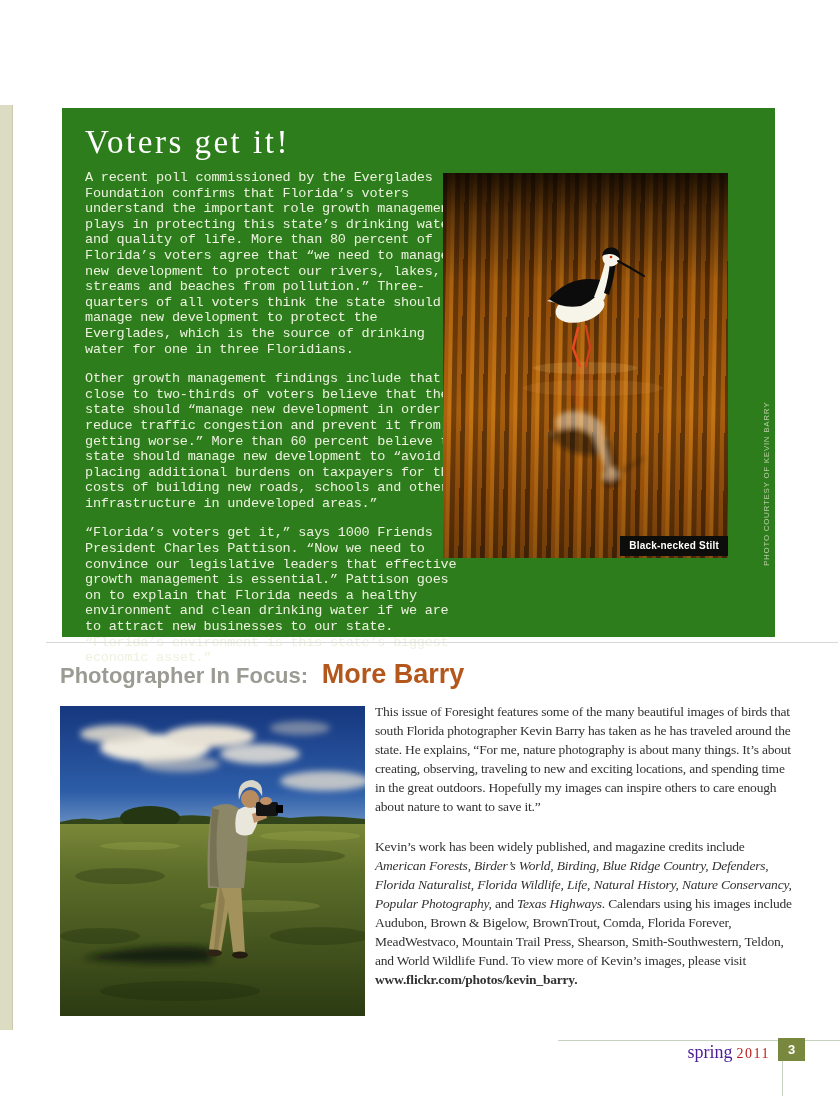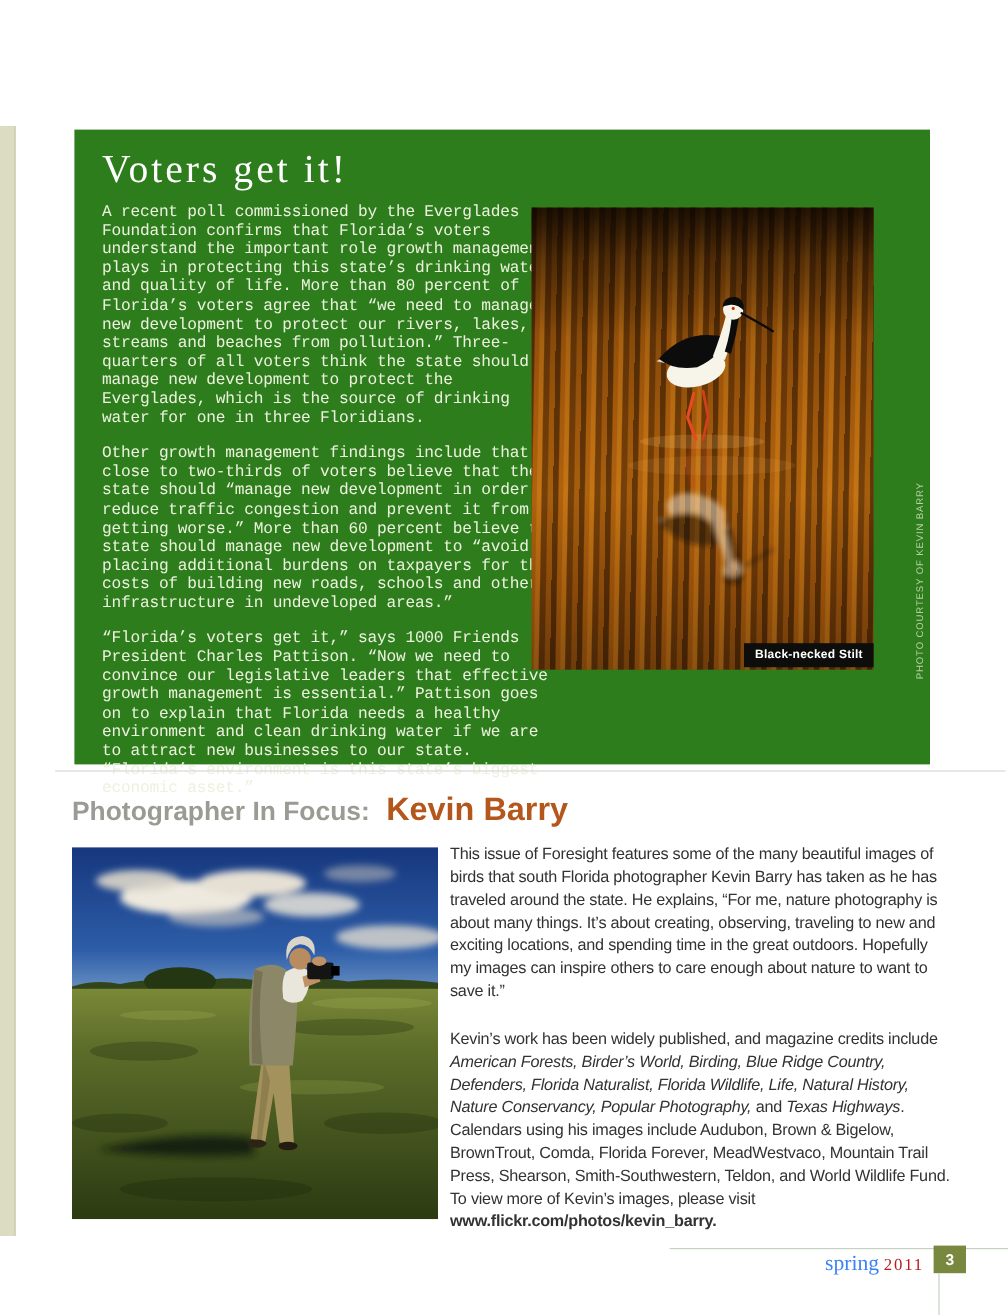--- a/index.html
+++ b/index.html
@@ -46,30 +46,30 @@
 
   
   .focus-heading { position:absolute; left:60px; top:658px; margin:0; line-height:32px; }
   .focus-prefix { color:#9b9b94; font-size:22px; font-weight:bold;margin-top:32px; }
   .focus-name { color:#b4571c; font-size:27px; font-weight:bold; margin-left:7px; }
 
   .photographer-photo { position:absolute; left:60px; top:706px; width:305px; height:310px; margin:0; }
 
   .bio-text { position:absolute; left:375px; top:702px; width:418px;
               font-size:13.5px; line-height:19px; letter-spacing:-0.2px; color:#323232; }
-  .bio-text p { margin:0 0 21px 0; }
+  .bio-text p { margin:0 0 21px 0;font-family:Liberation Serif, serif; }
   .it { font-style:italic; }
   .bd { font-weight:bold; }
 
   
   .footer-rule { position:absolute; left:558px; top:1040px; width:282px; height:1px;
                  background:#c6d2c0; border:none; margin:0; }
   .footer-text { position:absolute; left:470px; top:1042px; width:300px; text-align:right;
                  font-family:"Liberation Serif", serif; }
-  .footer-season { color:#3b82f6; font-size:18px; }
+  .footer-season { color:#4c1d95; font-size:18px; }
   .footer-year { color:#b91c1c; font-size:14px; letter-spacing:1.5px; }
   .page-num-box { position:absolute; left:778px; top:1038px; width:27px; height:23px;
                   background:#78893f; color:#ffffff; font-size:13px; font-weight:bold;
                   text-align:center; line-height:23px; }
   .footer-vrule { position:absolute; left:782px; top:1061px; width:1px; height:35px;
                   background:#c6d2c0; }
 </style>
 </head>
 <body>
 
@@ -118,21 +118,21 @@
       <figcaption class="bird-caption">Black-necked Stilt</figcaption>
     </figure>
 
     <div class="photo-credit">PHOTO COURTESY OF KEVIN BARRY</div>
   </section>
 
   <hr class="section-divider">
 
   <h2 class="focus-heading">
     <span class="focus-prefix">Photographer In Focus:</span>
-    <span class="focus-name">Kevin Barry</span>
+    <span class="focus-name">More Barry</span>
   </h2>
 
   <figure class="photographer-photo">
     <svg width="305" height="310" viewBox="0 0 305 310">
       <defs>
         <linearGradient id="sky" x1="0" y1="0" x2="0" y2="1">
           <stop offset="0" stop-color="#16377e"></stop>
           <stop offset="0.7" stop-color="#2d5da8"></stop>
           <stop offset="1" stop-color="#6c93c4"></stop>
         </linearGradient>

